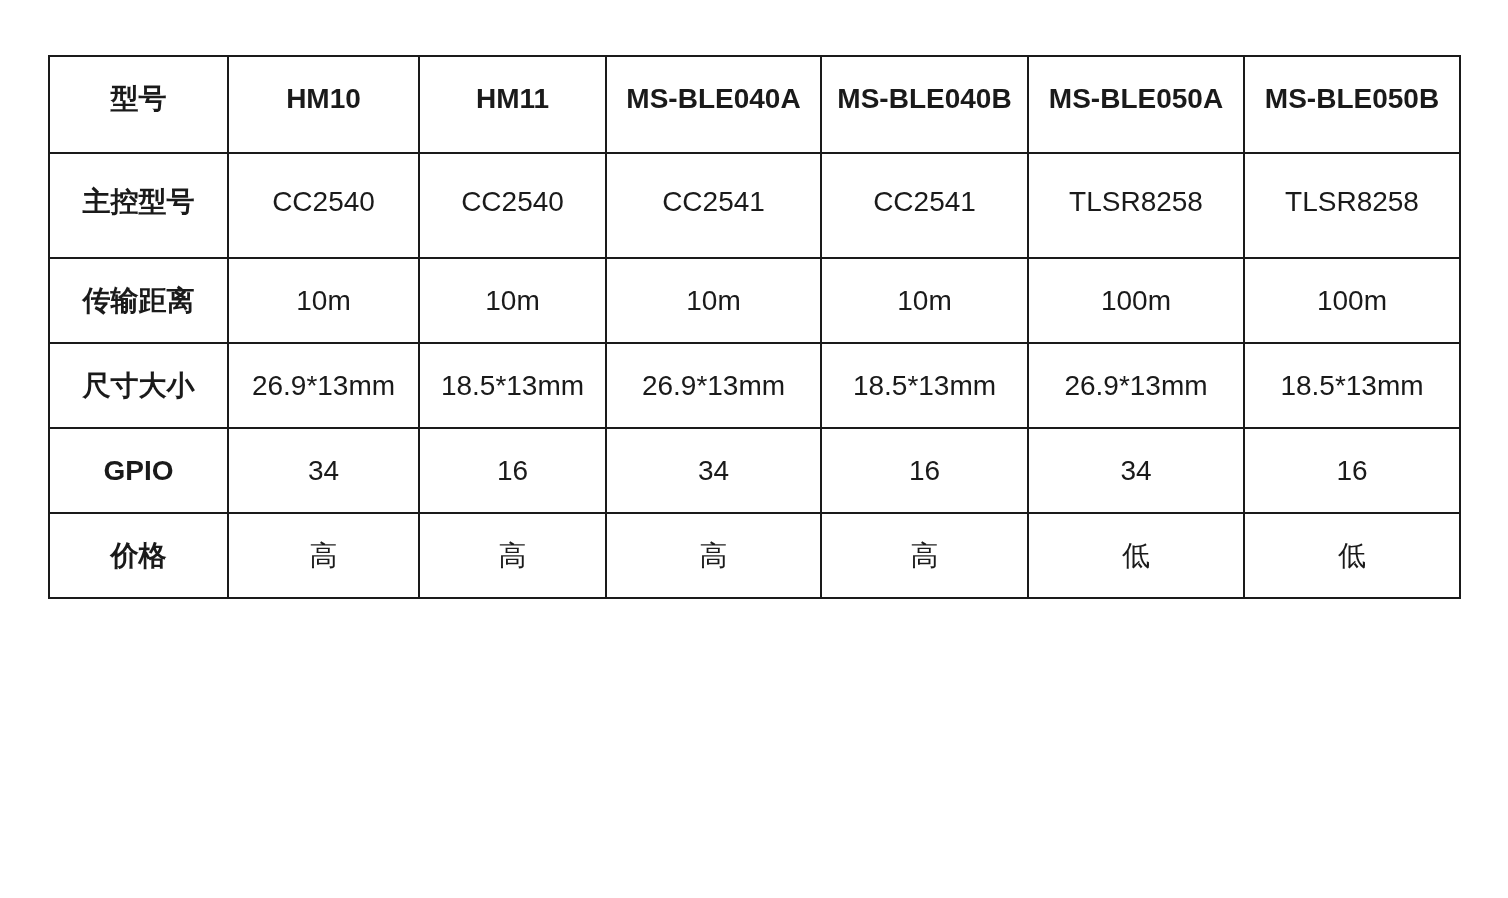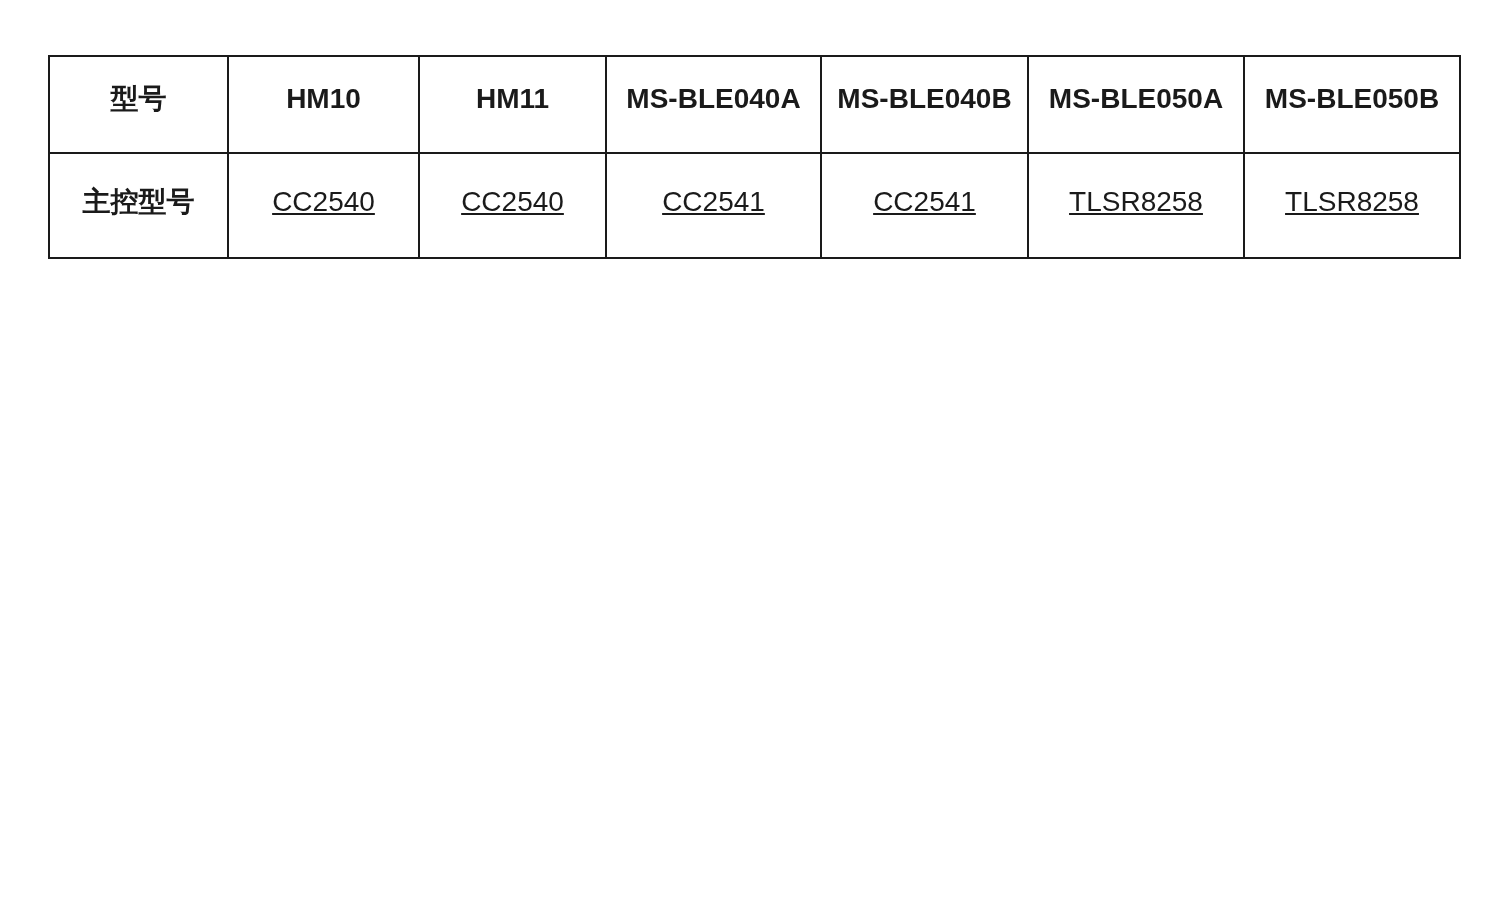--- a/index.html
+++ b/index.html
@@ -45,21 +45,21 @@
   col.c4 { width: 207px; }
   col.c5 { width: 216px; }
   col.c6 { width: 216px; }
   
   tr.r-header { height: 97px; }
   tr.r-header th { font-weight: bold; padding-bottom: 12px; }
   tr.r-0 { height: 105px; margin-left: 39px; }
   tr.r-0 th, tr.r-0 td { padding-bottom: 8px; }
   tr.r-1, tr.r-2, tr.r-3, tr.r-4, tr.r-5, tr.r-6, tr.r-7 { height: 85px; }
   th.row-label { font-weight: bold; }
-  td.value-cell { font-weight: normal; text-decoration: underline; }
+  td.value-cell { font-weight: normal; }
 </style>
 </head>
 <body>
 
 <div class="page">
   <table class="spec-table">
     <colgroup>
       <col class="c0">
         <col class="c1">
         <col class="c2">
@@ -83,20 +83,56 @@
         <th class="row-label">主控型号</th>
         <td class="value-cell">CC2540</td>
         <td class="value-cell">CC2540</td>
         <td class="value-cell">CC2541</td>
         <td class="value-cell">CC2541</td>
         <td class="value-cell">TLSR8258</td>
         <td class="value-cell">TLSR8258</td>
       </tr>
 
 
+      <tr class="r-2">
+        <th class="row-label">传输距离</th>
+        <td class="value-cell">10m</td>
+        <td class="value-cell">10m</td>
+        <td class="value-cell">10m</td>
+        <td class="value-cell">10m</td>
+        <td class="value-cell">100m</td>
+        <td class="value-cell">100m</td>
+      </tr>
 
 
+      <tr class="r-4">
+        <th class="row-label">尺寸大小</th>
+        <td class="value-cell">26.9*13mm</td>
+        <td class="value-cell">18.5*13mm</td>
+        <td class="value-cell">26.9*13mm</td>
+        <td class="value-cell">18.5*13mm</td>
+        <td class="value-cell">26.9*13mm</td>
+        <td class="value-cell">18.5*13mm</td>
+      </tr>
 
 
+      <tr class="r-6">
+        <th class="row-label">GPIO</th>
+        <td class="value-cell">34</td>
+        <td class="value-cell">16</td>
+        <td class="value-cell">34</td>
+        <td class="value-cell">16</td>
+        <td class="value-cell">34</td>
+        <td class="value-cell">16</td>
+      </tr>
 
+      <tr class="r-7">
+        <th class="row-label">价格</th>
+        <td class="value-cell">高</td>
+        <td class="value-cell">高</td>
+        <td class="value-cell">高</td>
+        <td class="value-cell">高</td>
+        <td class="value-cell">低</td>
+        <td class="value-cell">低</td>
+      </tr>
     </tbody>
   </table>
 </div>
 
 </body></html>

